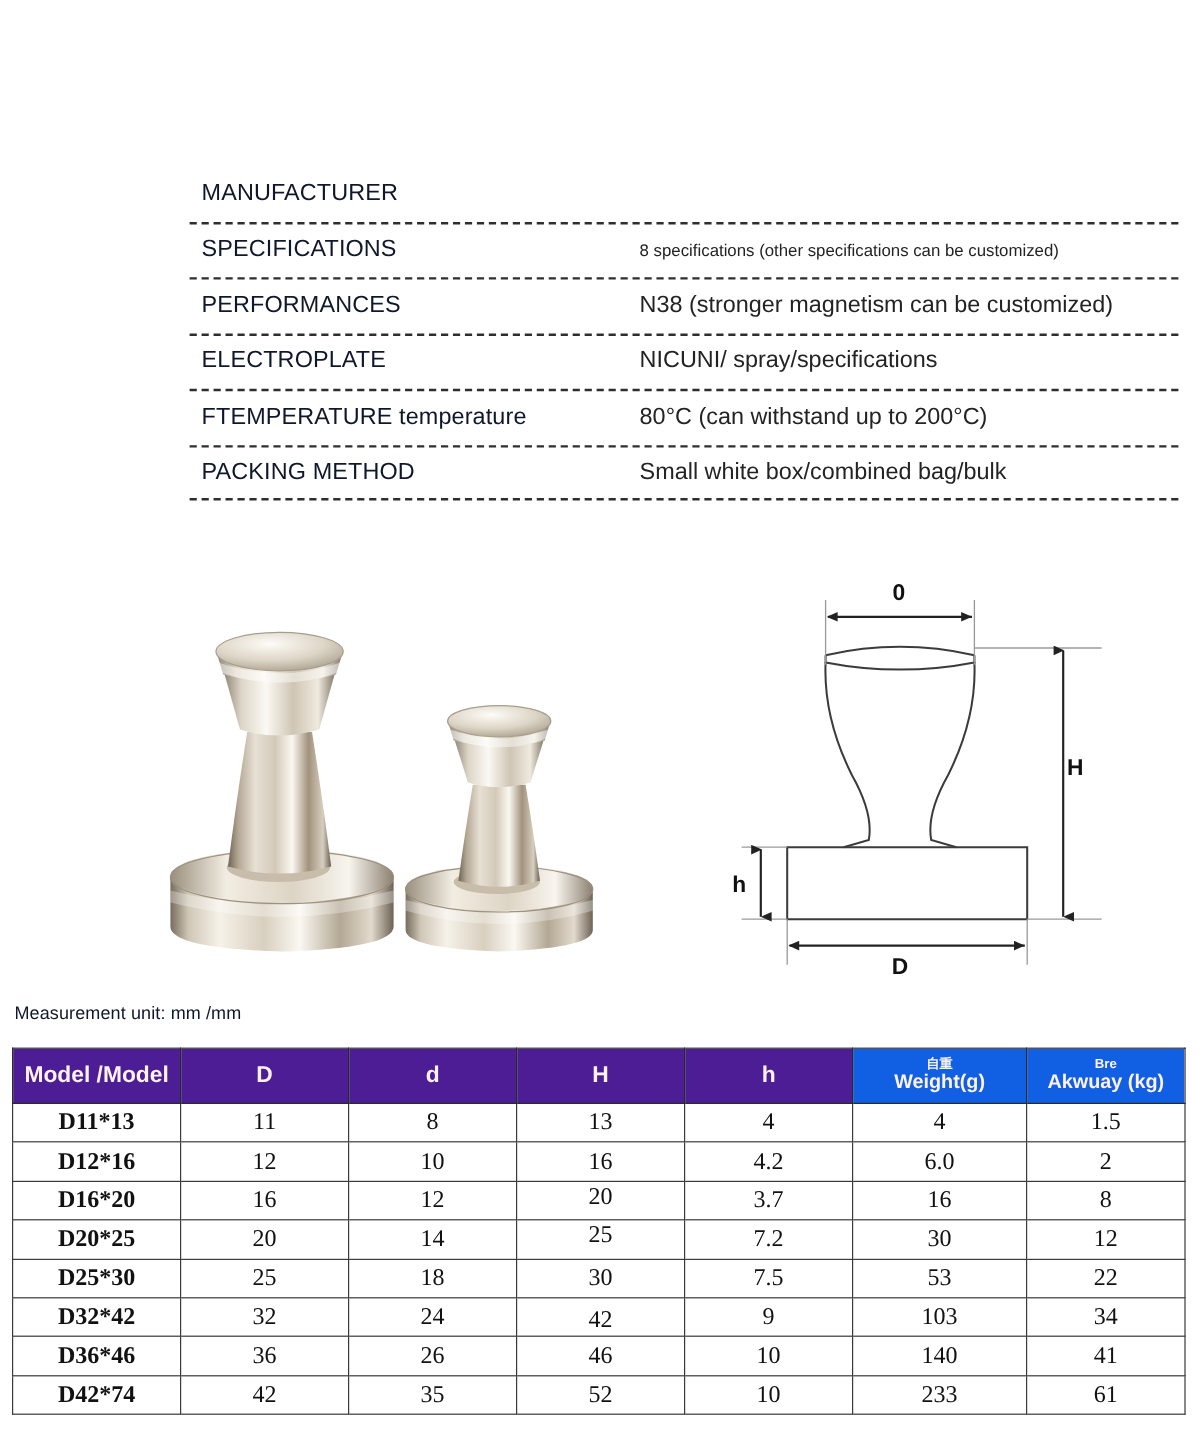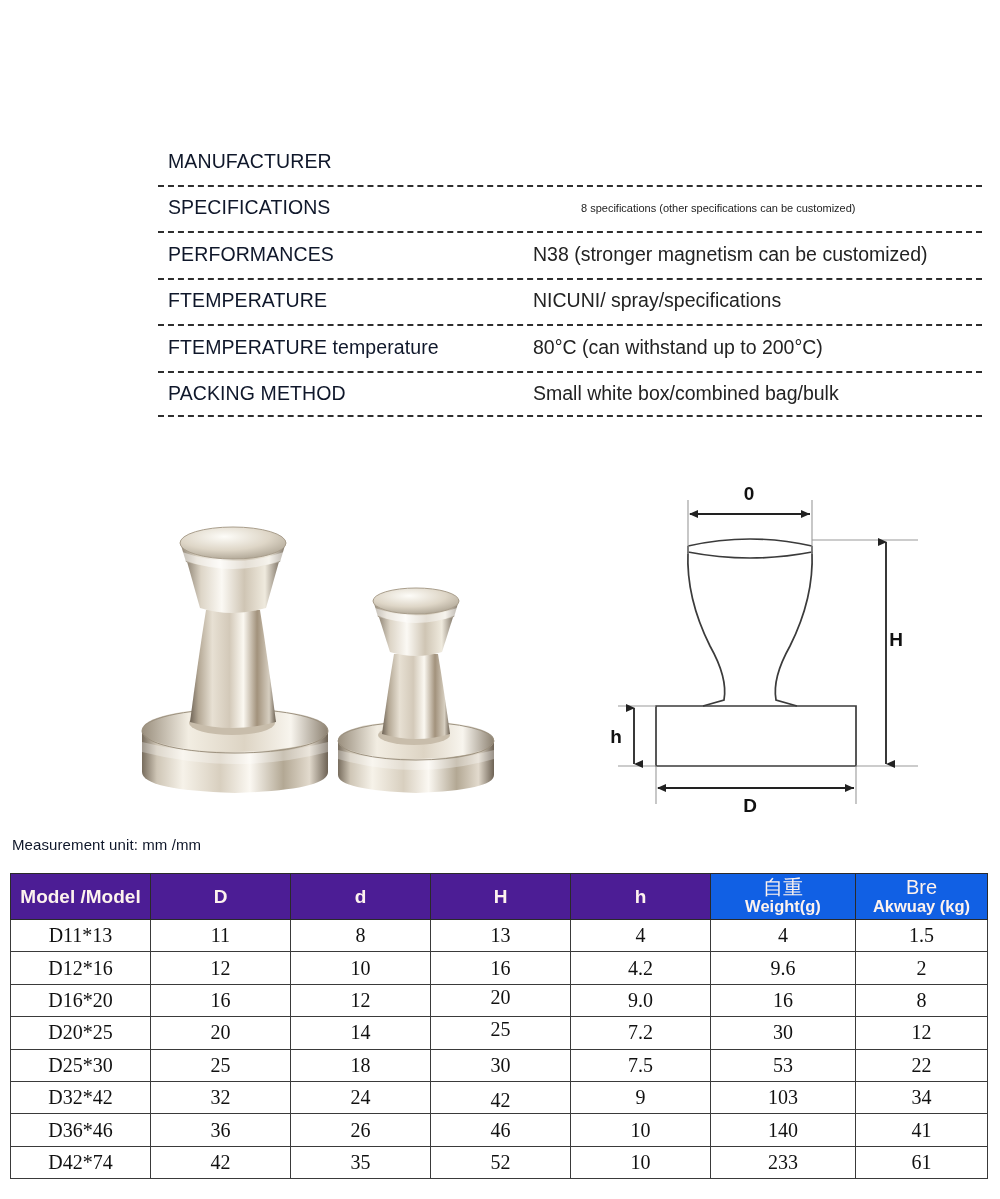--- a/index.html
+++ b/index.html
@@ -56,22 +56,21 @@
     box-sizing: border-box;
     white-space: nowrap;
   }
   .spec-value {
     flex: 1 1 auto;
     font-size: 19.5px;
     color: #232323;
     white-space: nowrap;
   }
   .spec-value.small {
-    font-size: 11px;
-    margin-left: 48px;
+    font-size: 14px;
   }
   .spec-row.head .spec-label {
     font-size: 19.5px;
   }
 
   
   #media-area {
     position: absolute;
     left: 0;
     top: 478px;
@@ -136,32 +135,32 @@
     font-weight: bold;
     font-size: 19px;
     color: #fdf2ee;
     border-color: #2a2a2a;
     line-height: 1.05;
   }
   th.hdr-red { background: #4c1d95; }
   th.hdr-blue { background: #1160e4; color: #ffffff; }
   th .cn {
     display: block;
-    font-size: 20px;
-    font-weight: normal;
+    font-size: 11px;
+    font-weight: bold;
   }
   th .en {
     display: block;
     font-size: 16.5px;
     font-weight: bold;
   }
   th.hdr-red.model { font-size: 18.5px; }
 
   td.model-cell {
-    font-weight: normal;
+    font-weight: bold;
     font-size: 19.5px;
     padding-left: 16px;
     text-align: left;
   }
 
   
   .j-up { position: relative; top: -3px; }
   .j-dn { position: relative; top: 3px; }
   .big  { font-size: 25px; }
   .bigr { font-size: 23px; }
@@ -179,21 +178,21 @@
       <div class="spec-label">SPECIFICATIONS</div>
       <div class="spec-value small">8 specifications (other specifications can be customized)</div>
     </div>
     <div class="spec-row">
       <div class="dash-top"></div>
       <div class="spec-label">PERFORMANCES</div>
       <div class="spec-value">N38 (stronger magnetism can be customized)</div>
     </div>
     <div class="spec-row">
       <div class="dash-top"></div>
-      <div class="spec-label">FTEMPERATURE</div>
+      <div class="spec-label">ELECTROPLATE</div>
       <div class="spec-value">NICUNI/ spray/specifications</div>
     </div>
     <div class="spec-row">
       <div class="dash-top"></div>
       <div class="spec-label">FTEMPERATURE temperature</div>
       <div class="spec-value">80°C (can withstand up to 200°C)</div>
     </div>
     <div class="spec-row">
       <div class="dash-top"></div>
       <div class="dash-bottom"></div>
@@ -380,29 +379,29 @@
           <td class="big">4</td>
           <td class="big">4</td>
           <td>1.5</td>
         </tr>
         <tr>
           <td class="model-cell">D12*16</td>
           <td>12</td>
           <td>10</td>
           <td>16</td>
           <td>4.2</td>
-          <td>9.6</td>
+          <td>6.0</td>
           <td>2</td>
         </tr>
         <tr>
           <td class="model-cell">D16*20</td>
           <td>16</td>
           <td>12</td>
           <td class="j-up">20</td>
-          <td>9.0</td>
+          <td>3.7</td>
           <td>16</td>
           <td class="big">8</td>
         </tr>
         <tr>
           <td class="model-cell">D20*25</td>
           <td>20</td>
           <td>14</td>
           <td class="j-up">25</td>
           <td>7.2</td>
           <td>30</td>

